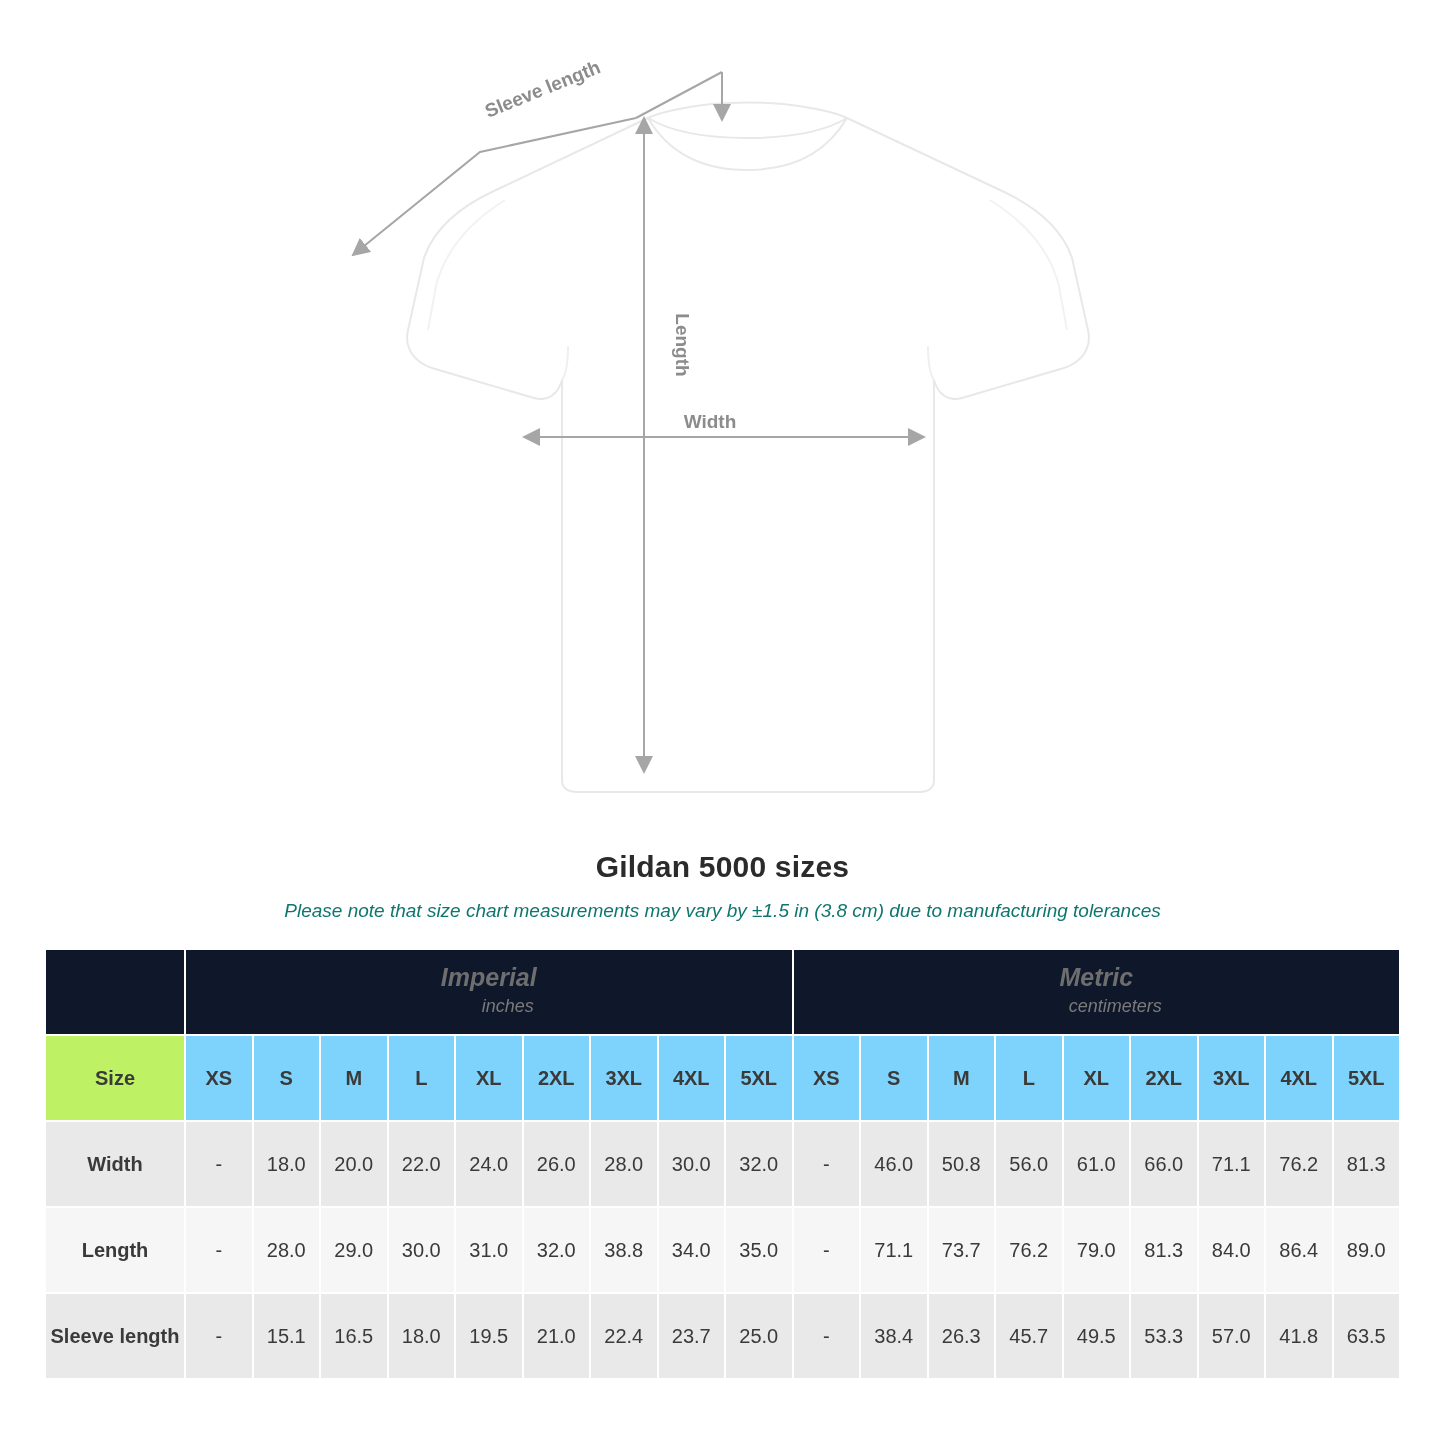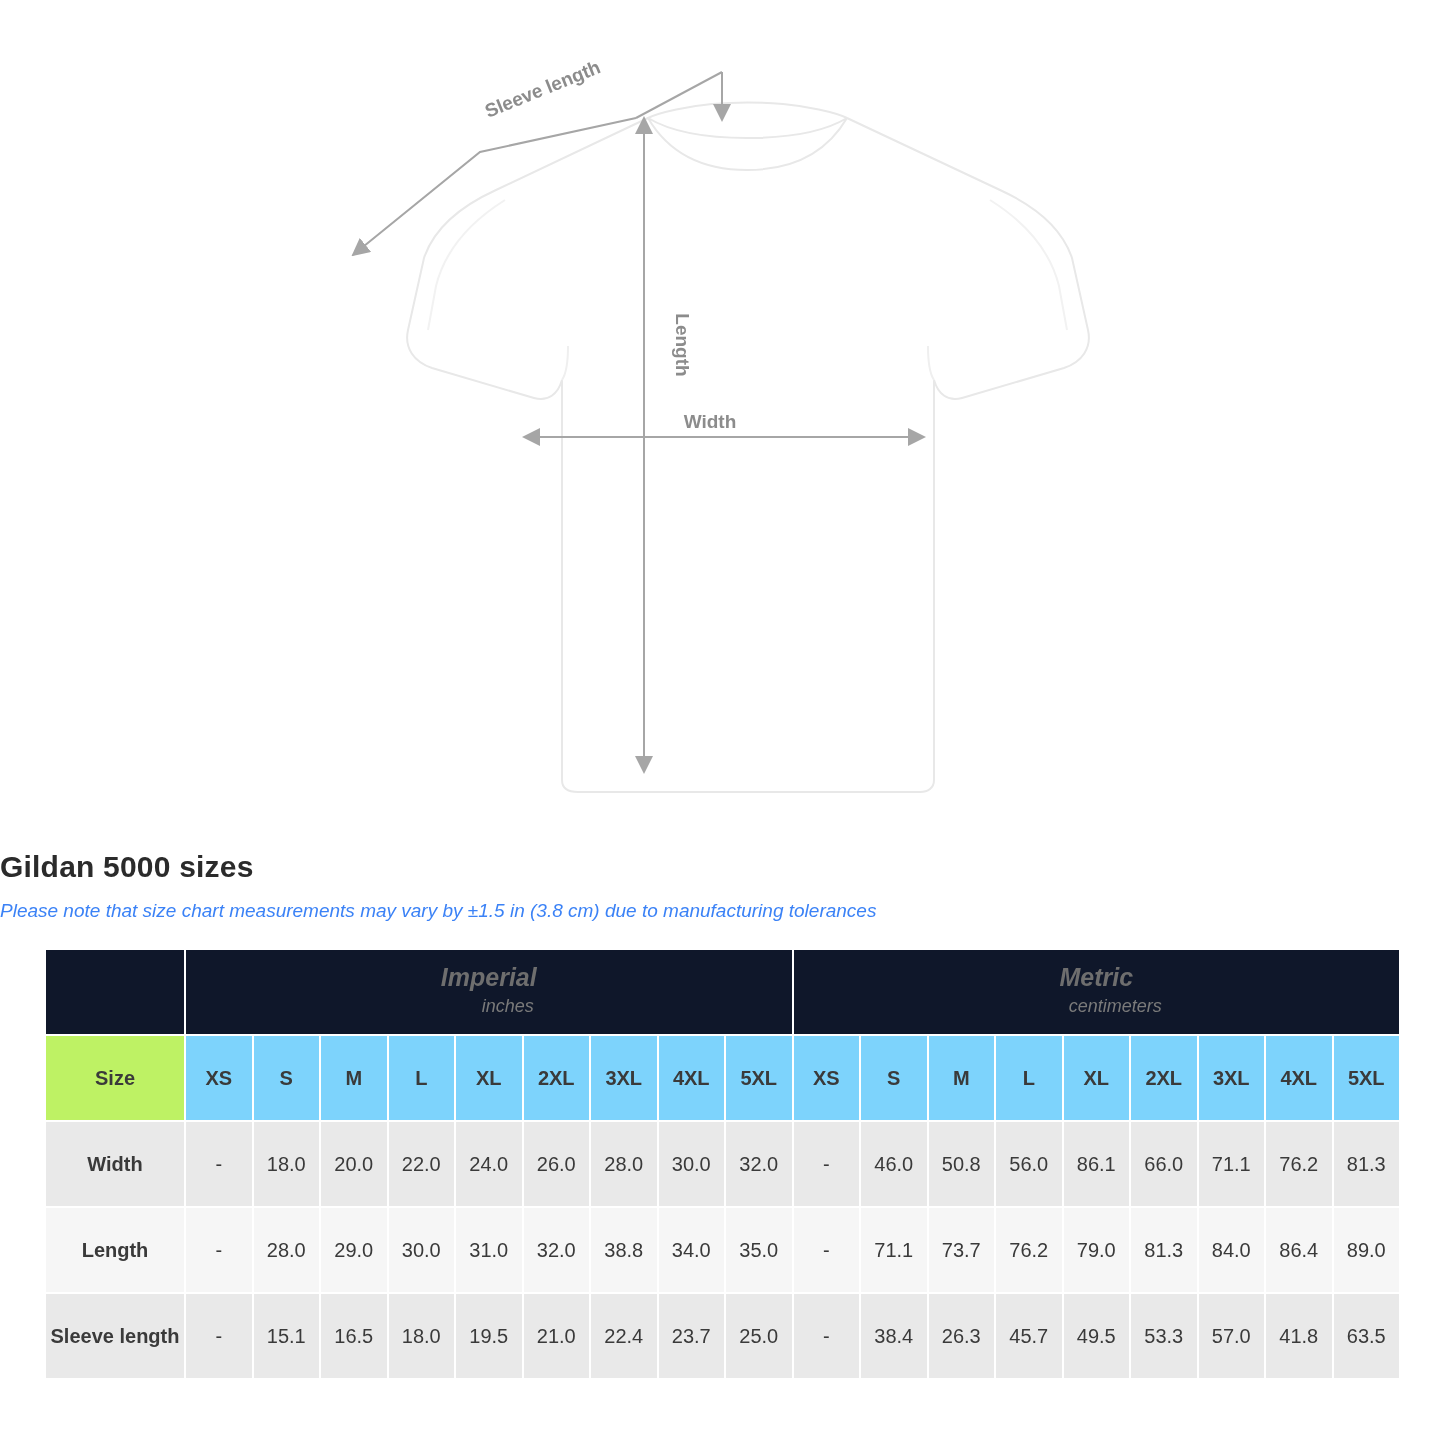--- a/index.html
+++ b/index.html
@@ -25,33 +25,34 @@
     position: relative;
     width: 1445px;
     height: 820px;
   }
   .illustration svg {
     display: block;
   }
 
   
   .title-block {
+    text-align: center;
     margin-top: 30px;
   }
   .chart-title {
     font-size: 30px;
     font-weight: bold;
     color: #2b2b2b;
     letter-spacing: 0.2px;
   }
   .chart-note {
     margin-top: 16px;
     font-size: 19px;
     font-style: italic;
-    color: #3b82f6;
+    color: #0f766e;
   }
 
   
   .table-wrap {
     margin: 26px 44px 0 44px;
   }
   table.size-table {
     border-collapse: collapse;
     width: 1357px;
     table-layout: fixed;
@@ -242,21 +243,21 @@
           <td>22.0</td>
           <td>24.0</td>
           <td>26.0</td>
           <td>28.0</td>
           <td>30.0</td>
           <td>32.0</td>
           <td>-</td>
           <td>46.0</td>
           <td>50.8</td>
           <td>56.0</td>
-          <td>86.1</td>
+          <td>61.0</td>
           <td>66.0</td>
           <td>71.1</td>
           <td>76.2</td>
           <td>81.3</td>
         </tr>
 
         <tr class="band-b">
           <td class="row-label">Length</td>
           <td>-</td>
           <td>28.0</td>

